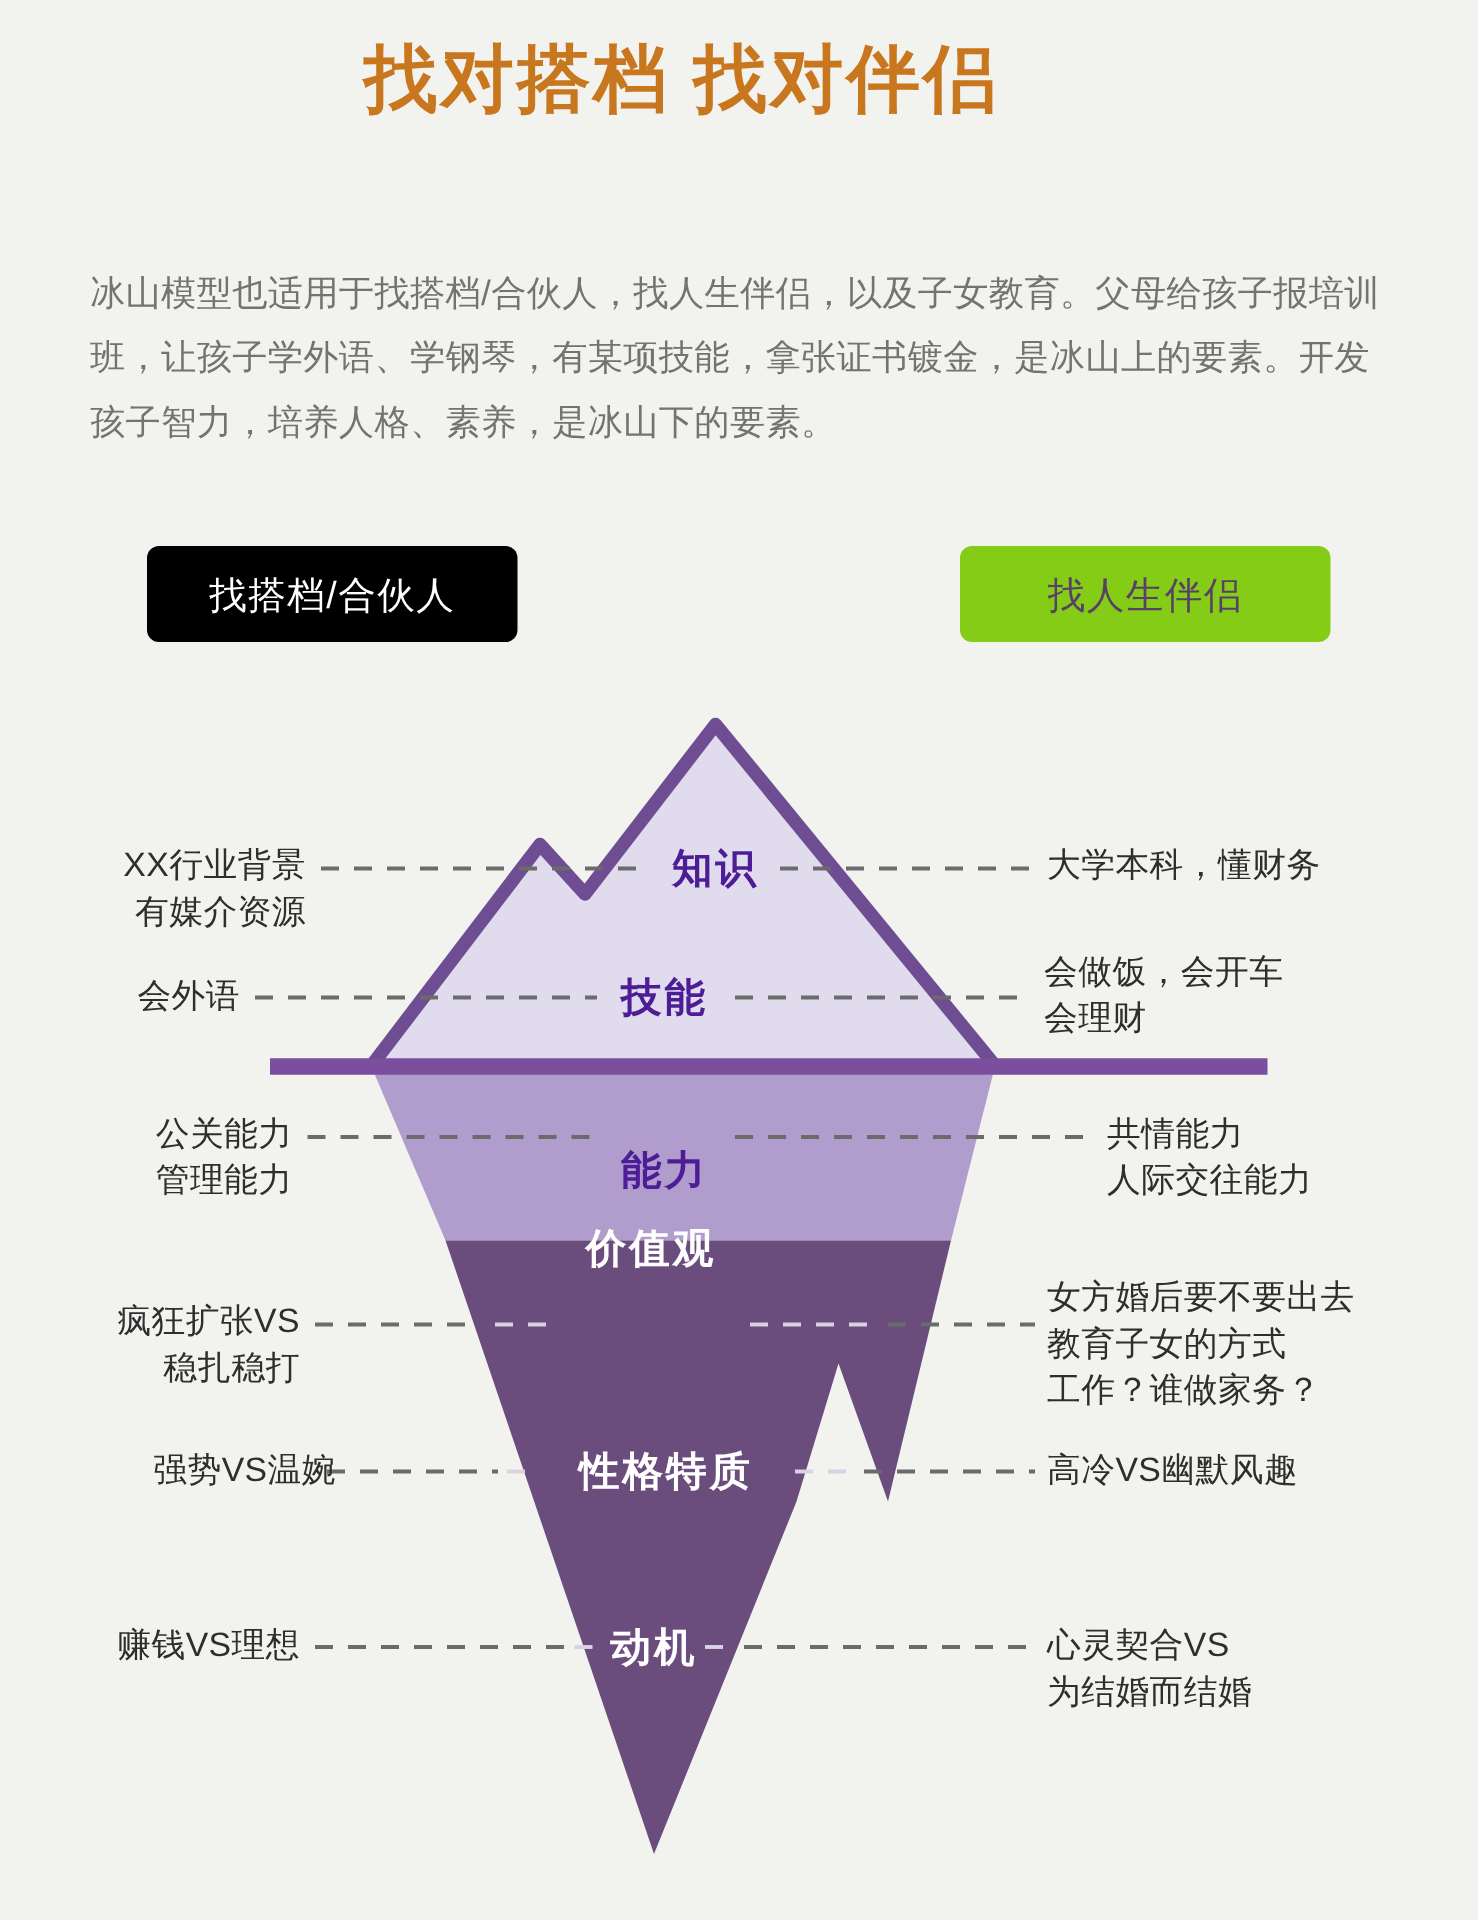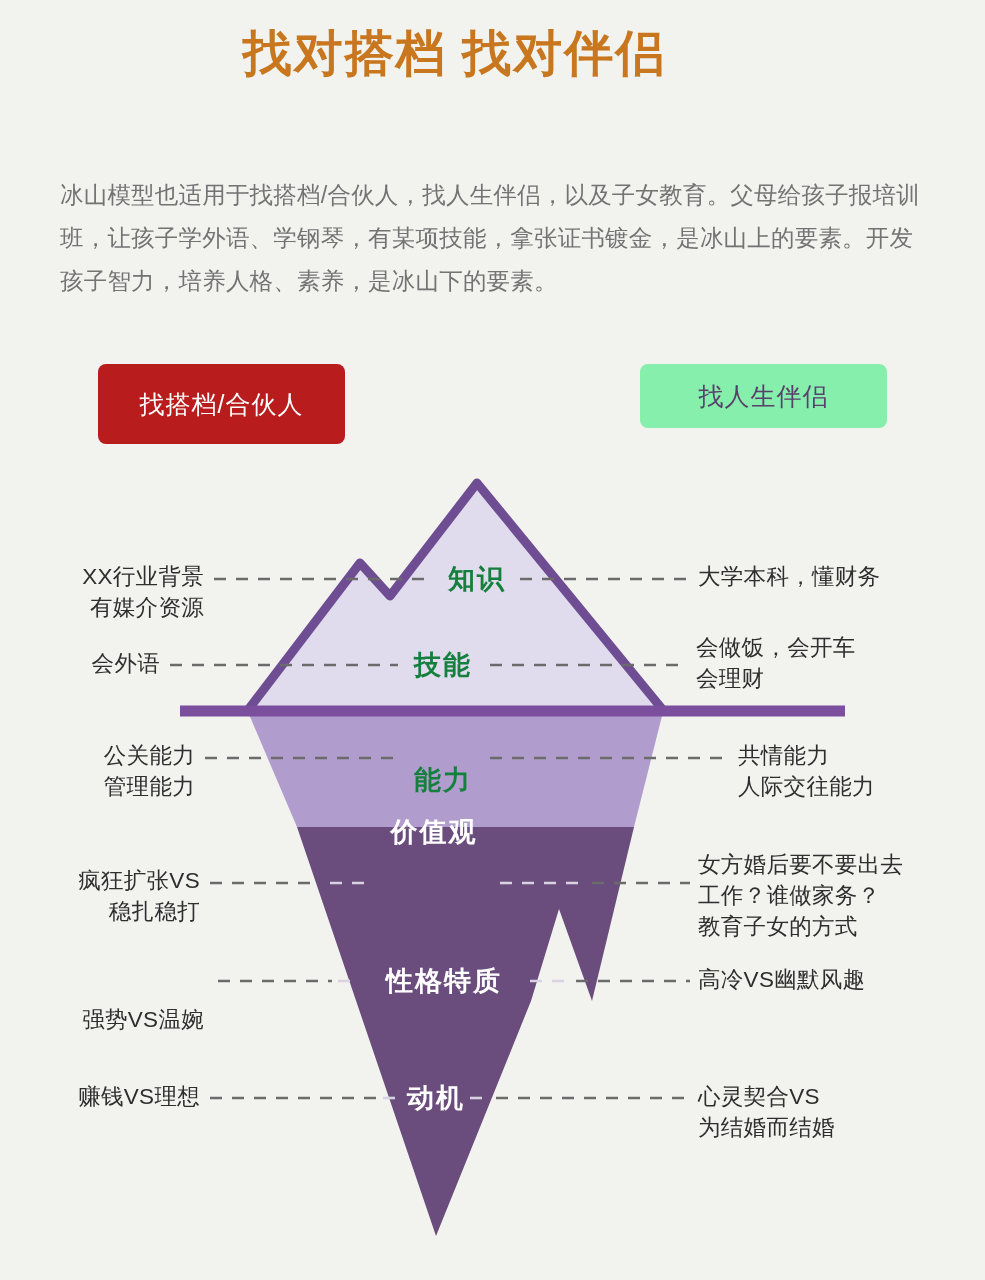--- a/index.html
+++ b/index.html
@@ -48,30 +48,30 @@
     font-size: 25px;
     display: flex;
     align-items: center;
     justify-content: center;
     letter-spacing: 1px;
   }
   .badge-left {
     left: 98px;
     top: 364px;
     width: 247px;
-    height: 80px;
-    background: #b91c1c;
+    height: 64px;
+    background: #000000;
     color: #ffffff;
   }
   .badge-right {
     left: 640px;
     top: 364px;
     width: 247px;
     height: 64px;
-    background: #86efac;
+    background: #84cc16;
     color: #58406b;
   }
 
   
   .iceberg-svg {
     position: absolute;
     left: 0;
     top: 0;
     width: 985px;
     height: 1280px;
@@ -80,21 +80,21 @@
 
   
   .center-label {
     position: absolute;
     font-size: 27px;
     font-weight: bold;
     letter-spacing: 2px;
     white-space: nowrap;
     transform: translate(-50%, -50%);
   }
-  .center-label.dark { color: #15803d; }
+  .center-label.dark { color: #4c1d95; }
   .center-label.light { color: #ffffff; }
 
   
   .side-label {
     position: absolute;
     font-size: 22.5px;
     line-height: 31px;
     color: #2e2e2e;
     white-space: nowrap;
     letter-spacing: 0.3px;
@@ -170,21 +170,21 @@
 <div class="side-label left" style="left:195px; top:740px;">
   <div>公关能力</div>
   <div>管理能力</div>
 </div>
 
 <div class="side-label left" style="left:200px; top:865px;">
   <div>疯狂扩张VS</div>
   <div>稳扎稳打</div>
 </div>
 
-<div class="side-label left" style="left:204px; top:964px;margin-top:40px;">
+<div class="side-label left" style="left:224px; top:964px;">
   <div>强势VS温婉</div>
 </div>
 
 <div class="side-label left" style="left:200px; top:1081px;">
   <div>赚钱VS理想</div>
 </div>
 
 <div class="side-label right" style="left:698px; top:561px;">
   <div>大学本科，懂财务</div>
 </div>
@@ -194,22 +194,22 @@
   <div>会理财</div>
 </div>
 
 <div class="side-label right" style="left:738px; top:740px;">
   <div>共情能力</div>
   <div>人际交往能力</div>
 </div>
 
 <div class="side-label right" style="left:698px; top:849px;">
   <div>女方婚后要不要出去</div>
+  <div>教育子女的方式</div>
   <div>工作？谁做家务？</div>
-  <div>教育子女的方式</div>
 </div>
 
 <div class="side-label right" style="left:698px; top:964px;">
   <div>高冷VS幽默风趣</div>
 </div>
 
 <div class="side-label right" style="left:698px; top:1081px;">
   <div>心灵契合VS</div>
   <div>为结婚而结婚</div>
 </div>

